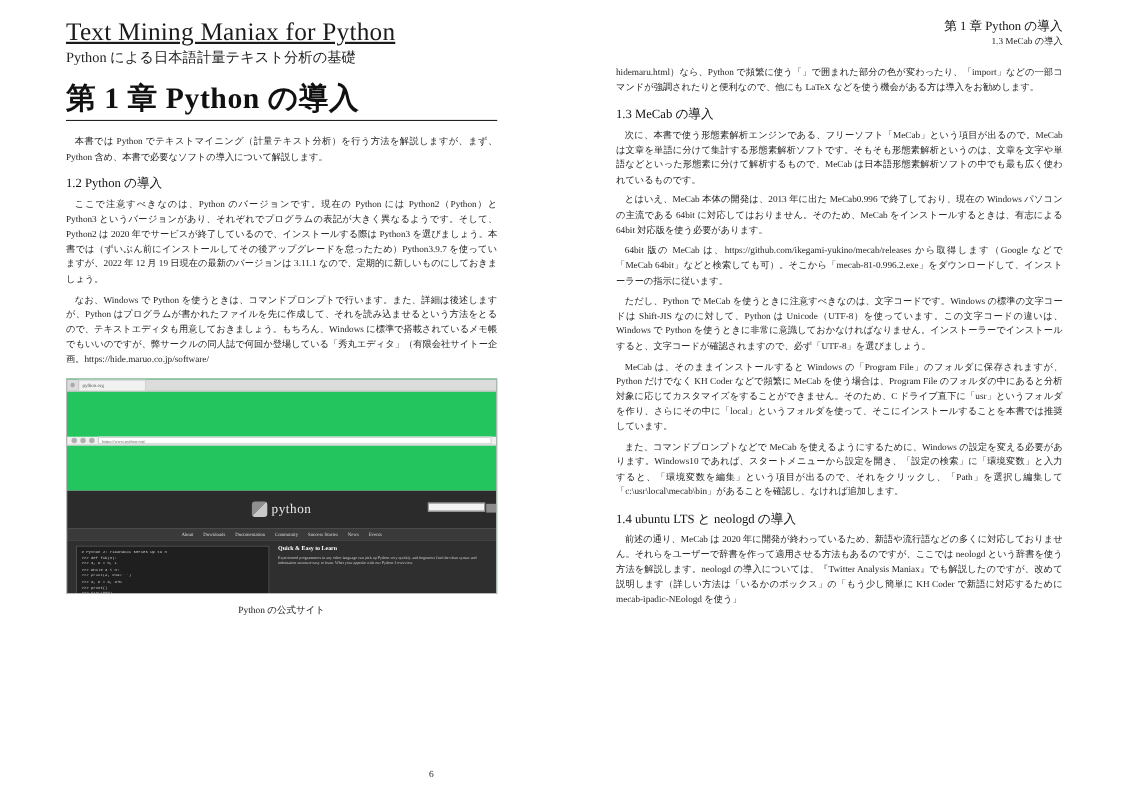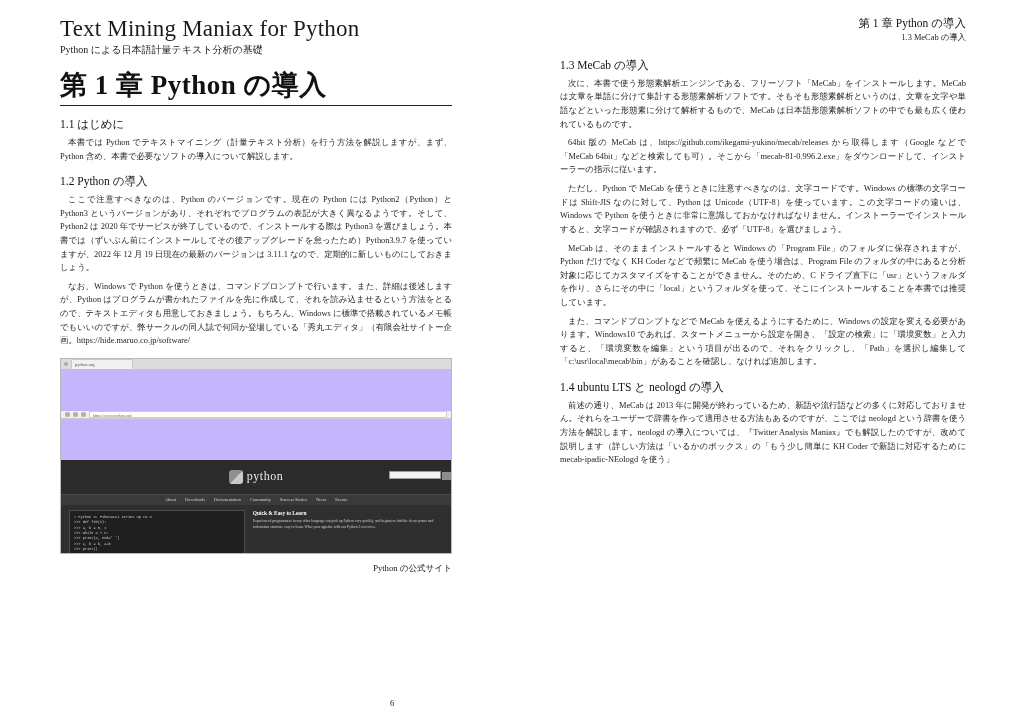--- a/index.html
+++ b/index.html
@@ -29,23 +29,24 @@
 
   
   .book-title {
     font-family: "Liberation Serif", serif;
     font-size: 23px;
     font-weight: 400;
     color: #1b1b1b;
     letter-spacing: 0.2px;
     margin: 2px 0 3px 0;
     line-height: 1.1;
+    text-decoration: underline;
   }
   .book-subtitle {
-    font-size: 10px;
+    font-size: 13px;
     color: #222;
     margin: 0 0 14px 0;
     line-height: 1.2;
   }
   .chapter-title {
     font-size: 27px;
     font-weight: 700;
     color: #111;
     margin: 6px 0 4px 0;
     line-height: 1.15;
@@ -76,21 +77,21 @@
 
   
   .figure {
     margin: 10px 0 0 0;
     width: 100%;
   }
   .browser {
     width: 100%;
     height: 196px;
     border: 1px solid #b9b9b9;
-    background: #c4b5fd;
+    background: #22c55e;
     display: flex;
     flex-direction: column;
     overflow: hidden;
     gap: 41px;
   }
   .br-chrome {
     height: 13px;
     background: #dcdcdc;
     border-bottom: 1px solid #c4c4c4;
     display: flex;
@@ -227,21 +228,21 @@
     gap: 2px;
   }
   .site-footer .fl { font-size: 3.8px; color: #555; }
   .dl-btn {
     background: #5d5d5d;
     color: #fff;
     font-size: 3.8px;
     padding: 1.5px 6px;
   }
   .fig-caption {
-    text-align: right;
+    text-align: center;
     font-size: 8.6px;
     margin-top: 9px;
     color: #151515;
   }
 
   
   .run-head {
     text-align: right;
     font-size: 11.5px;
     color: #111;
@@ -263,21 +264,20 @@
   <div class="spread">
 
     <div class="page-col left-page">
 
       <div class="book-title">Text Mining Maniax for Python</div>
       <div class="book-subtitle">Python による日本語計量テキスト分析の基礎</div>
 
       <div class="chapter-title">第 1 章 Python の導入</div>
       <hr class="chapter-rule">
 
-      <h3 class="sec">1.1 はじめに</h3>
       <p class="body indent">本書では Python でテキストマイニング（計量テキスト分析）を行う方法を解説しますが、まず、Python 含め、本書で必要なソフトの導入について解説します。</p>
 
       <h3 class="sec">1.2 Python の導入</h3>
       <p class="body indent">ここで注意すべきなのは、Python のバージョンです。現在の Python には Python2（Python）と Python3 というバージョンがあり、それぞれでプログラムの表記が大きく異なるようです。そして、Python2 は 2020 年でサービスが終了しているので、インストールする際は Python3 を選びましょう。本書では（ずいぶん前にインストールしてその後アップグレードを怠ったため）Python3.9.7 を使っていますが、2022 年 12 月 19 日現在の最新のバージョンは 3.11.1 なので、定期的に新しいものにしておきましょう。</p>
       <p class="body indent">なお、Windows で Python を使うときは、コマンドプロンプトで行います。また、詳細は後述しますが、Python はプログラムが書かれたファイルを先に作成して、それを読み込ませるという方法をとるので、テキストエディタも用意しておきましょう。もちろん、Windows に標準で搭載されているメモ帳でもいいのですが、弊サークルの同人誌で何回か登場している「秀丸エディタ」（有限会社サイトー企画。https://hide.maruo.co.jp/software/</p>
 
       <div class="figure">
         <div class="browser">
 
           <div class="br-chrome">
@@ -342,27 +342,29 @@
       </div>
 
       <div class="folio-wrap-left">6</div>
     </div>
 
     <div class="page-col right-page">
 
       <div class="run-head">第 1 章 Python の導入</div>
       <div class="run-sub">1.3 MeCab の導入</div>
 
+      <p class="body">hidemaru.html）なら、Python で頻繁に使う「」で囲まれた部分の色が変わったり、「import」などの一部コマンドが強調されたりと便利なので、他にも LaTeX などを使う機会がある方は導入をお勧めします。</p>
 
       <h3 class="sec">1.3 MeCab の導入</h3>
-      <p class="body indent">次に、本書で使う形態素解析エンジンである、フリーソフト「MeCab」をインストールします。MeCab は文章を単語に分けて集計する形態素解析ソフトです。そもそも形態素解析というのは、文章を文字や単語などといった形態素に分けて解析するもので、MeCab は日本語形態素解析ソフトの中でも最も広く使われているものです。</p>
+      <p class="body indent">次に、本書で使う形態素解析エンジンである、フリーソフト「MeCab」という項目が出るので。MeCab は文章を単語に分けて集計する形態素解析ソフトです。そもそも形態素解析というのは、文章を文字や単語などといった形態素に分けて解析するもので、MeCab は日本語形態素解析ソフトの中でも最も広く使われているものです。</p>
+      <p class="body indent">とはいえ、MeCab 本体の開発は、2013 年に出た MeCab0.996 で終了しており、現在の Windows パソコンの主流である 64bit に対応してはおりません。そのため、MeCab をインストールするときは、有志による 64bit 対応版を使う必要があります。</p>
       <p class="body indent">64bit 版の MeCab は、https://github.com/ikegami-yukino/mecab/releases から取得します（Google などで「MeCab 64bit」などと検索しても可）。そこから「mecab-81-0.996.2.exe」をダウンロードして、インストーラーの指示に従います。</p>
       <p class="body indent">ただし、Python で MeCab を使うときに注意すべきなのは、文字コードです。Windows の標準の文字コードは Shift-JIS なのに対して、Python は Unicode（UTF-8）を使っています。この文字コードの違いは、Windows で Python を使うときに非常に意識しておかなければなりません。インストーラーでインストールすると、文字コードが確認されますので、必ず「UTF-8」を選びましょう。</p>
       <p class="body indent">MeCab は、そのままインストールすると Windows の「Program File」のフォルダに保存されますが、Python だけでなく KH Coder などで頻繁に MeCab を使う場合は、Program File のフォルダの中にあると分析対象に応じてカスタマイズをすることができません。そのため、C ドライブ直下に「usr」というフォルダを作り、さらにその中に「local」というフォルダを使って、そこにインストールすることを本書では推奨しています。</p>
       <p class="body indent">また、コマンドプロンプトなどで MeCab を使えるようにするために、Windows の設定を変える必要があります。Windows10 であれば、スタートメニューから設定を開き、「設定の検索」に「環境変数」と入力すると、「環境変数を編集」という項目が出るので、それをクリックし、「Path」を選択し編集して「c:\usr\local\mecab\bin」があることを確認し、なければ追加します。</p>
 
       <h3 class="sec">1.4 ubuntu LTS と neologd の導入</h3>
-      <p class="body indent">前述の通り、MeCab は 2013 年に開発が終わっているため、新語や流行語などの多くに対応しておりません。それらをユーザーで辞書を作って適用させる方法もあるのですが、ここでは neologd という辞書を使う方法を解説します。neologd の導入については、『Twitter Analysis Maniax』でも解説したのですが、改めて説明します（詳しい方法は「いるかのボックス」の「もう少し簡単に KH Coder で新語に対応するために mecab-ipadic-NEologd を使う」</p>
+      <p class="body indent">前述の通り、MeCab は 2020 年に開発が終わっているため、新語や流行語などの多くに対応しておりません。それらをユーザーで辞書を作って適用させる方法もあるのですが、ここでは neologd という辞書を使う方法を解説します。neologd の導入については、『Twitter Analysis Maniax』でも解説したのですが、改めて説明します（詳しい方法は「いるかのボックス」の「もう少し簡単に KH Coder で新語に対応するために mecab-ipadic-NEologd を使う」</p>
 
     </div>
 
   </div>
 </div>
 
 </body></html>

